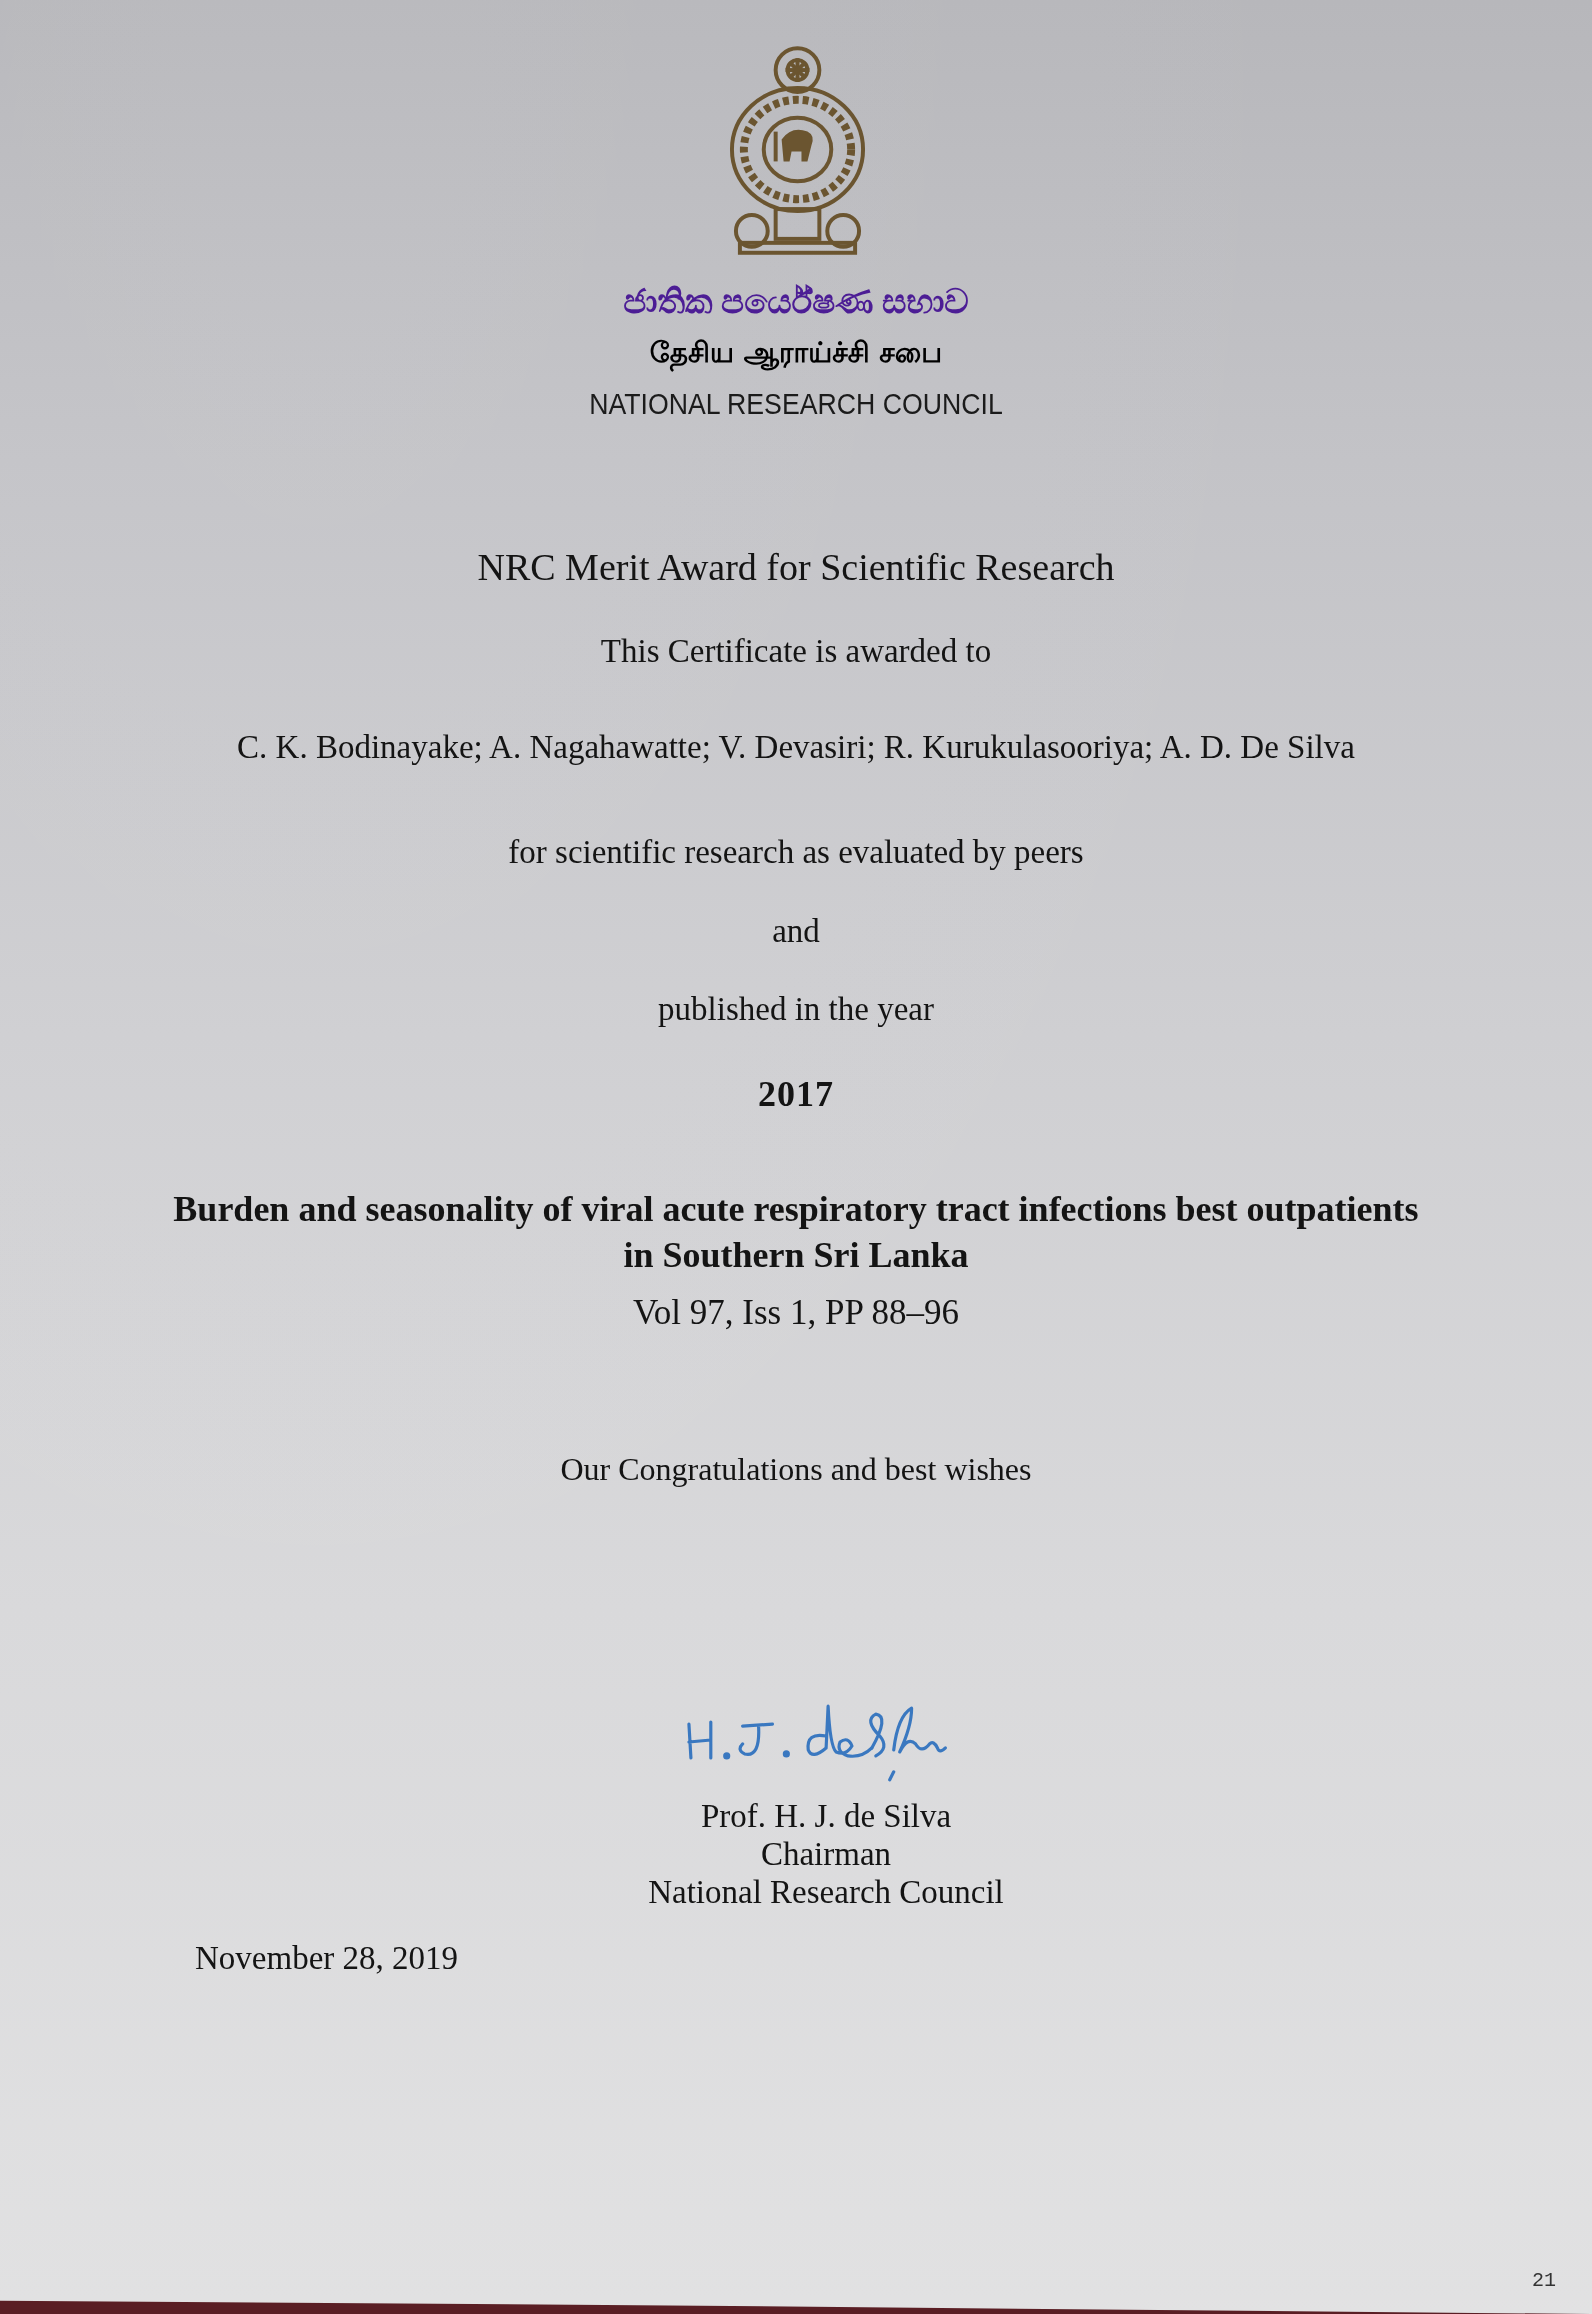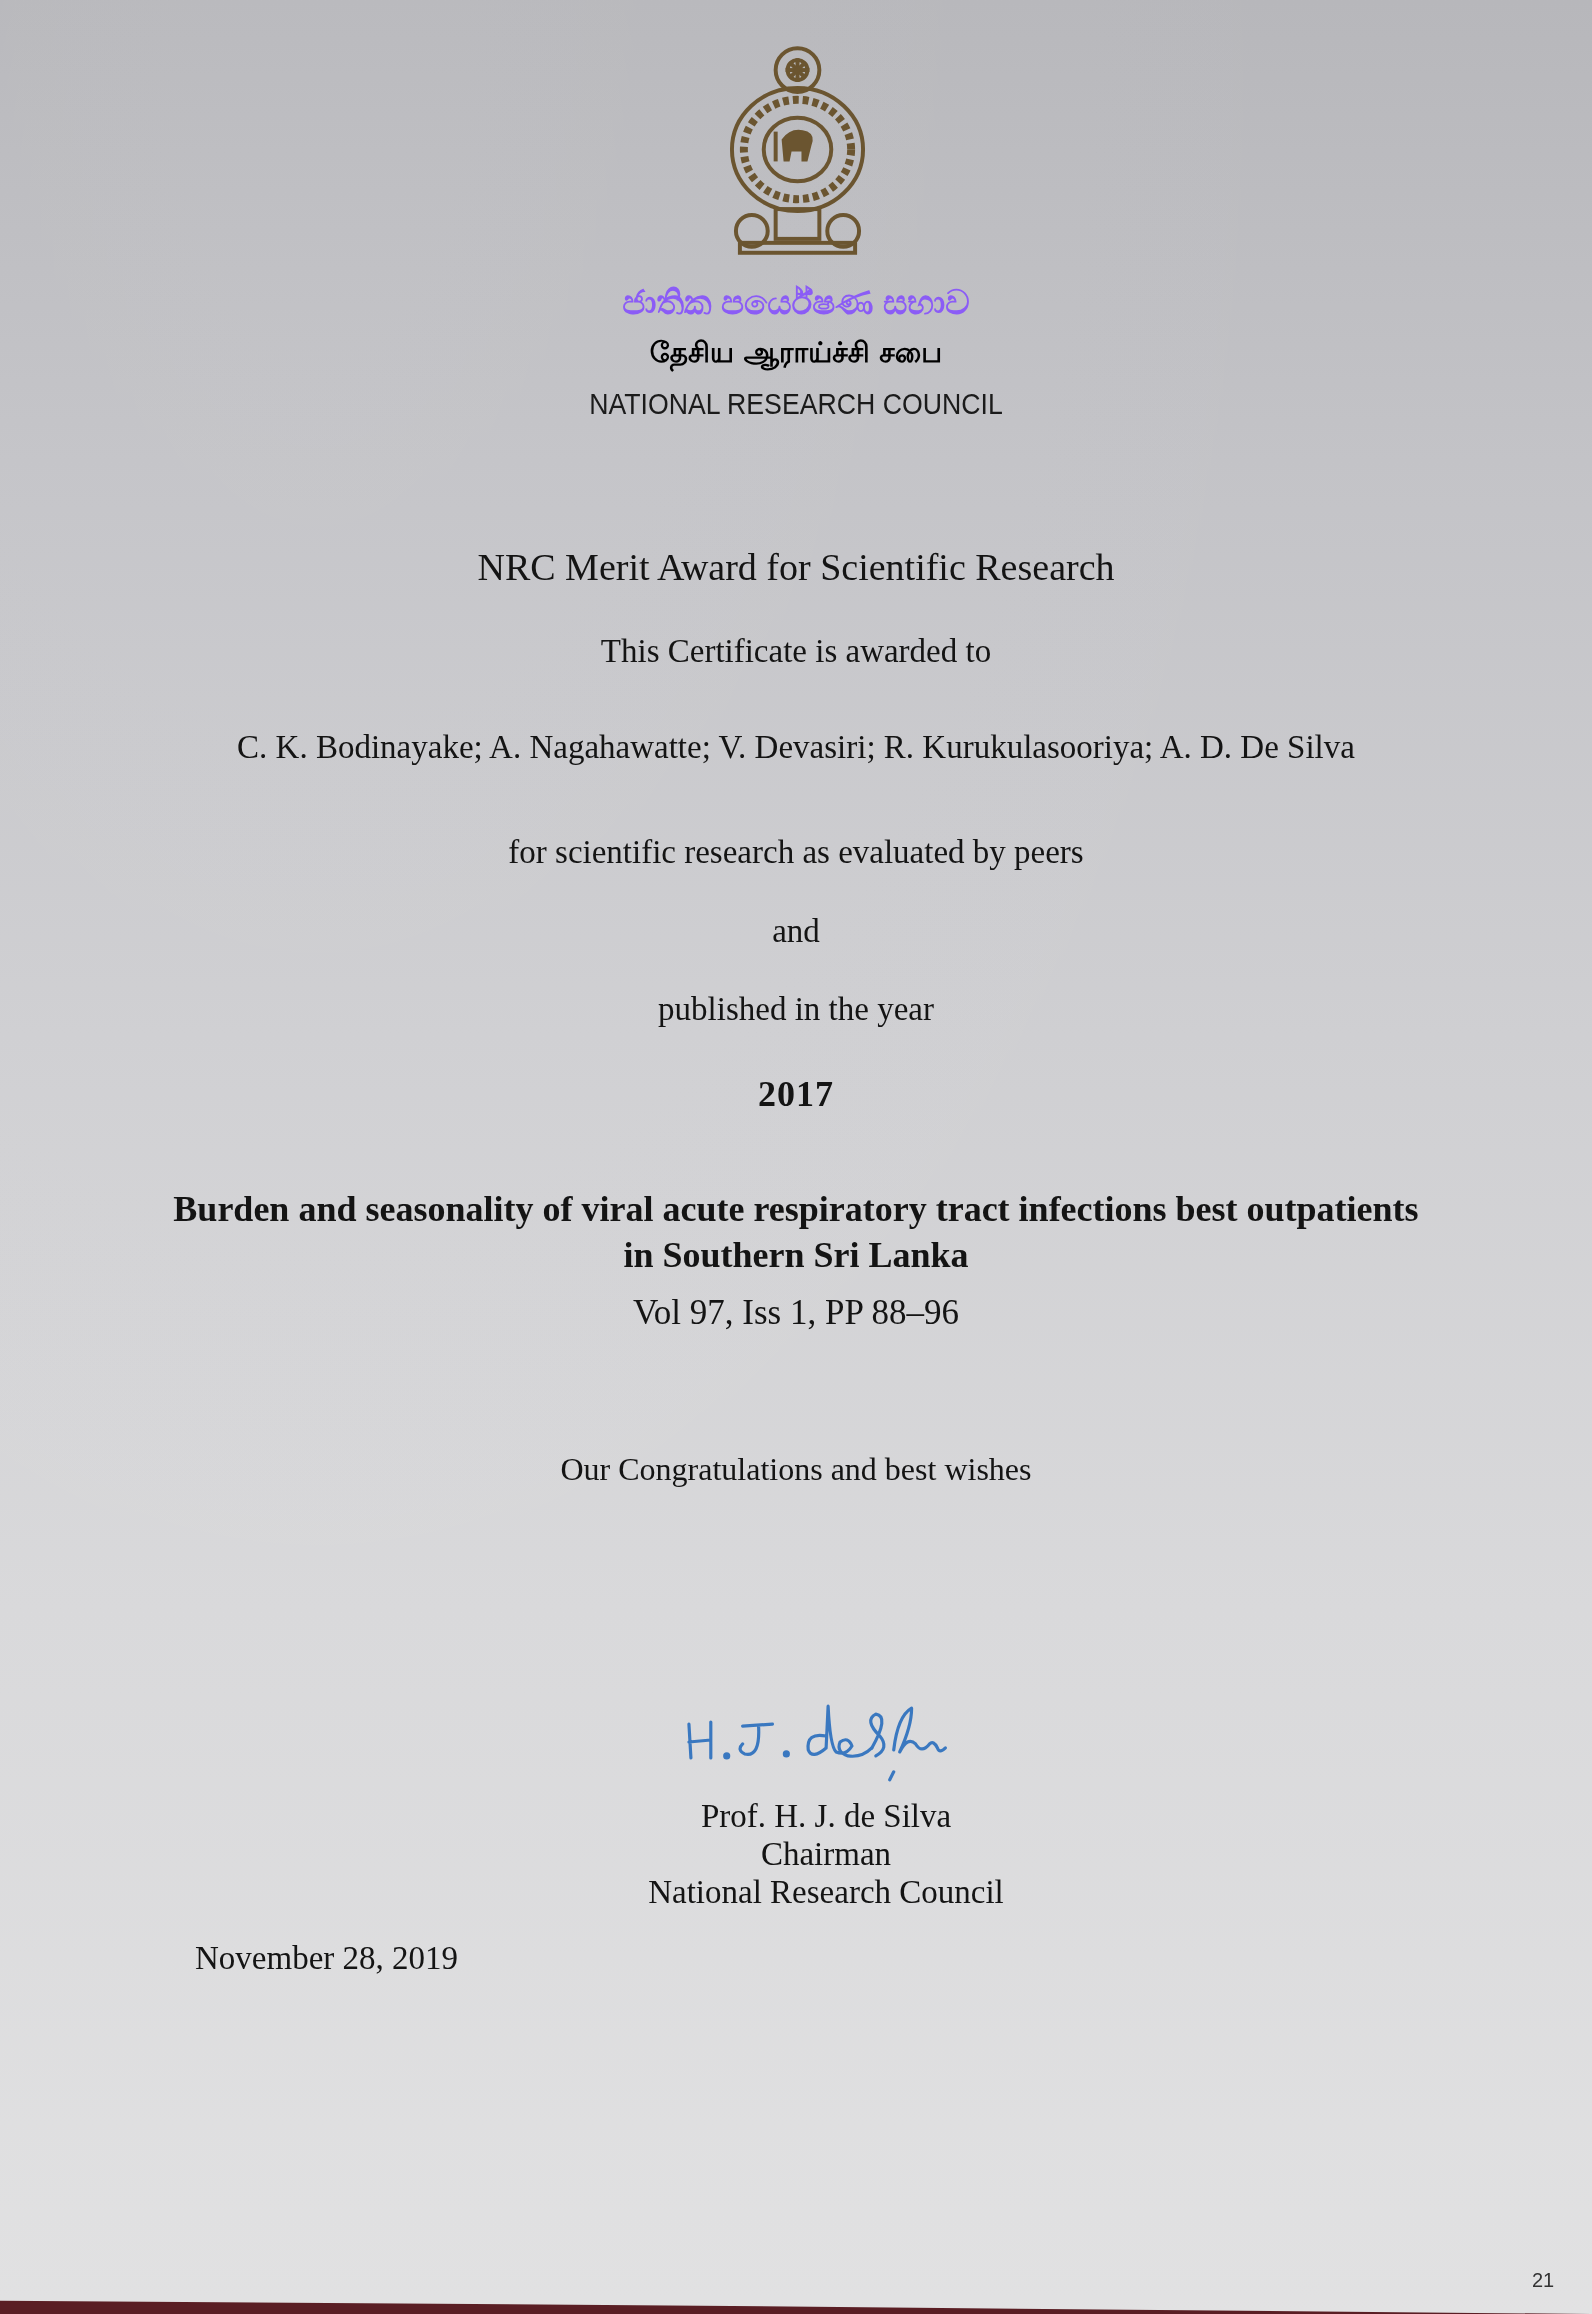--- a/index.html
+++ b/index.html
@@ -14,41 +14,41 @@
       radial-gradient(ellipse at 20% 10%, rgba(255,255,255,0.05), rgba(0,0,0,0) 60%),
       linear-gradient(180deg, #b7b7bb 0%, #c3c3c7 20%, #cfcfd2 45%, #d9d9db 70%, #e1e1e2 100%);
   }
   .edge {
     position:absolute; left:0; bottom:0; width:1592px; height:22px;
     background:#5a1e24;
     clip-path: polygon(0 40%, 40% 60%, 100% 100%, 0 100%);
   }
   .c { position:absolute; left:0; width:1592px; text-align:center; white-space:nowrap; }
   .emblem { position:absolute; left:726px; top:40px; width:144px; height:219px; }
-  .sinhala { top:283px; font-family:Liberation Sans, sans-serif; font-weight:bold; font-size:34px; color:#8b5cf6; }
+  .sinhala { top:283px; font-family:Liberation Serif, serif; font-weight:bold; font-size:34px; color:#4c1d95; }
   .tamil { top:336px; font-family:"DejaVu Sans", sans-serif; font-weight:bold; font-size:28px; color:#000000; }
   .nrc { top:388px; font-family:"Liberation Sans", sans-serif; font-size:29px; color:#1b1b1b; transform:scaleX(0.92); }
   .award-title { top:545px; font-size:38px; font-weight:normal; }
   .line { font-size:33px; }
   .l1 { top:633px; }
   .names { top:729px; font-size:33px; }
   .l3 { top:834px; }
   .l4 { top:913px; }
   .l5 { top:991px; }
   .year { top:1073px; font-family:Liberation Serif, serif; font-size:36px; font-weight:bold; letter-spacing:1px; }
   .paper-title { top:1186px; font-size:36px; font-weight:bold; line-height:46px; }
   .journal { top:1290px; font-size:35px; line-height:46px; }
   .congrats { top:1451px; font-size:32px; }
   .signature { position:absolute; left:677px; top:1696px; width:338px; height:90px; }
   .sig-text { position:absolute; left:0; width:1652px; text-align:center; font-size:33px; line-height:38px; }
   .s1 { top:1797px; }
   .s2 { top:1835px; }
   .s3 { top:1873px; }
   .date { position:absolute; left:195px; top:1940px; font-size:33px; }
-  .pagenum { position:absolute; left:1532px; top:2269px; font-family:Liberation Sans, sans-serif; font-size:20px; color:#333;text-align:center; }
+  .pagenum { position:absolute; left:1532px; top:2269px; font-family:Liberation Mono, monospace; font-size:20px; color:#333;text-align:center; }
 </style>
 </head>
 <body>
 
 <div class="paper"></div>
 
 <svg class="emblem" viewBox="0 0 145 220">
   <g fill="none" stroke="#6b5530" stroke-width="4">
     <circle cx="72" cy="30" r="22"></circle>
     <circle cx="72" cy="30" r="10"></circle>

